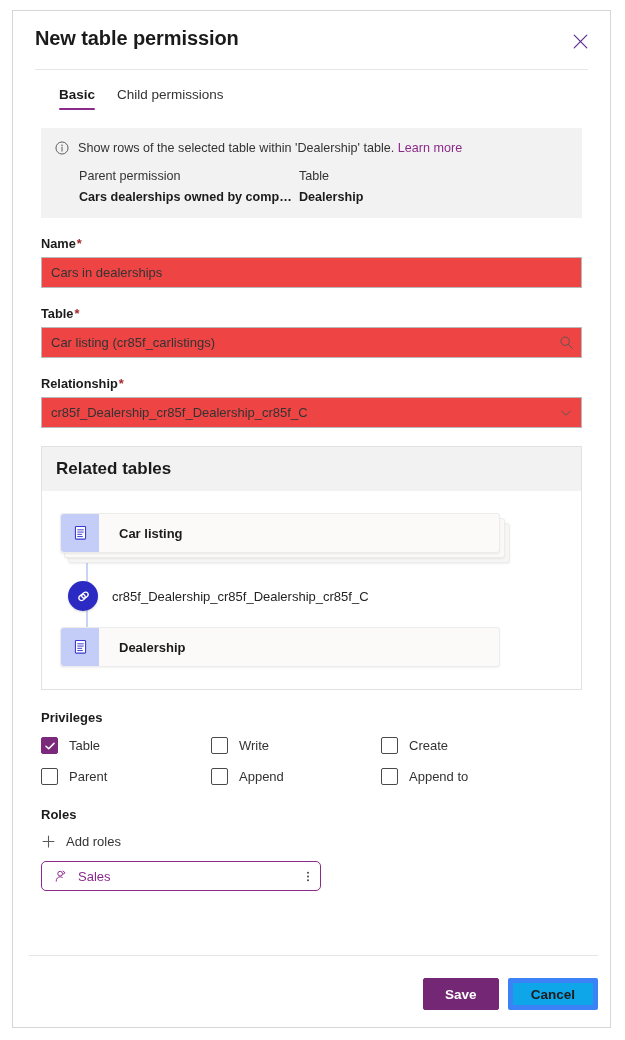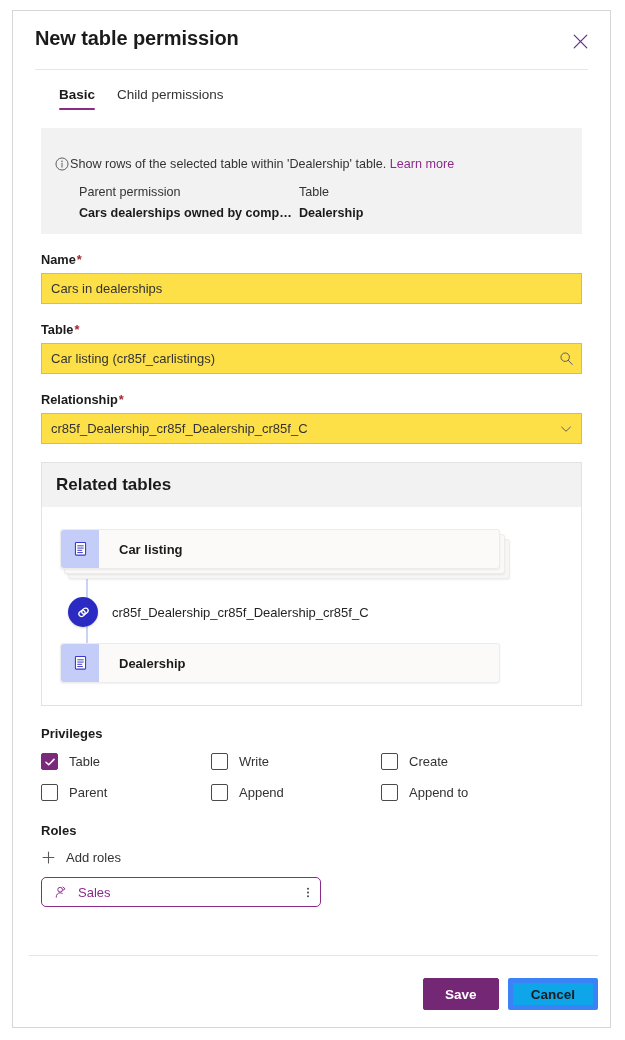--- a/index.html
+++ b/index.html
@@ -110,22 +110,21 @@
 
   
   .info-banner {
     background: #f2f2f2;
     padding: 12px 14px 14px 14px;
     box-sizing: border-box;
   }
   .info-top {
     display: flex;
     align-items: flex-start;
-    gap: 1px;
-    margin-top: 16px;
+    gap: 9px;
   }
   .info-icon {
     flex: 0 0 auto;
     margin-top: 1px;
     color: #4a4a4a;
   }
   .info-text {
     font-size: 12.6px;
     color: #333333;
     line-height: 16px;
@@ -163,21 +162,21 @@
     font-weight: 700;
     color: #1b1b1b;
     margin-bottom: 6px;
   }
   .req { color: #a4262c; font-weight: 700; margin-left: 1px; }
 
   .input-box {
     position: relative;
     height: 31px;
     border: 1px solid #b9b9b9;
-    background: #fde047;
+    background: #ef4444;
     box-sizing: border-box;
     display: flex;
     align-items: center;
   }
   .input-box input {
     flex: 1 1 auto;
     border: none;
     outline: none;
     background: transparent;
     font-family: "Liberation Sans", sans-serif;

